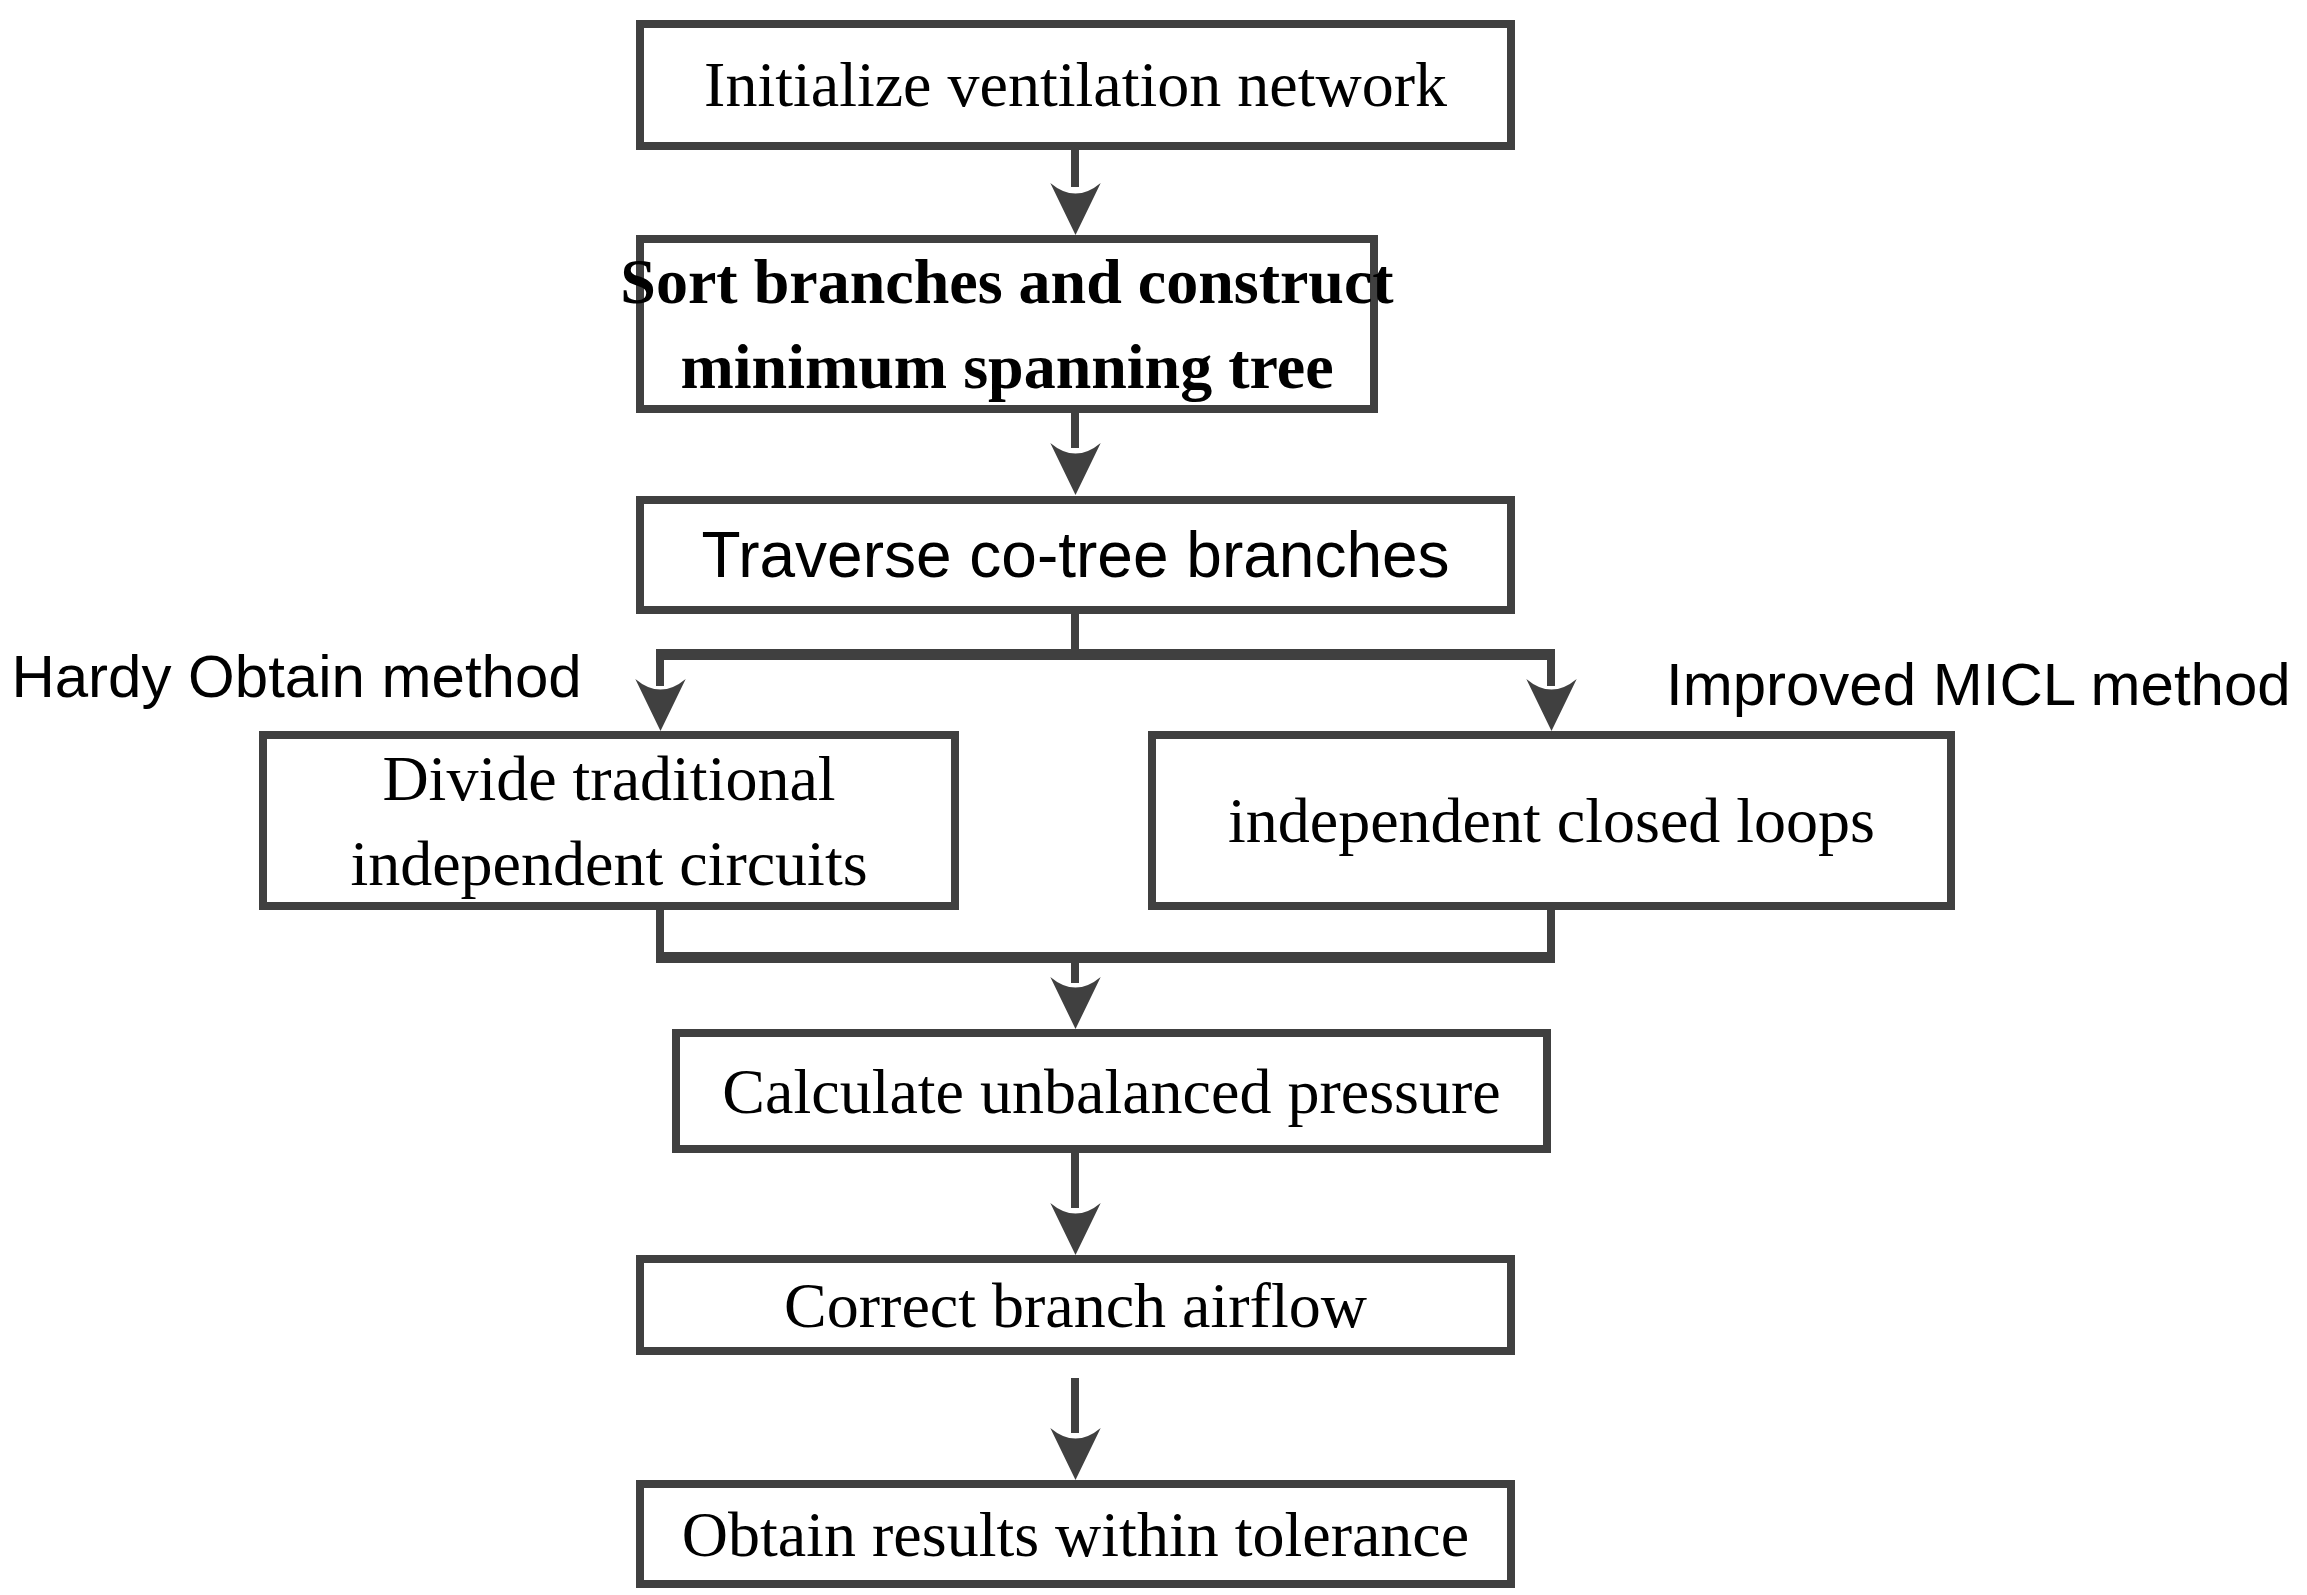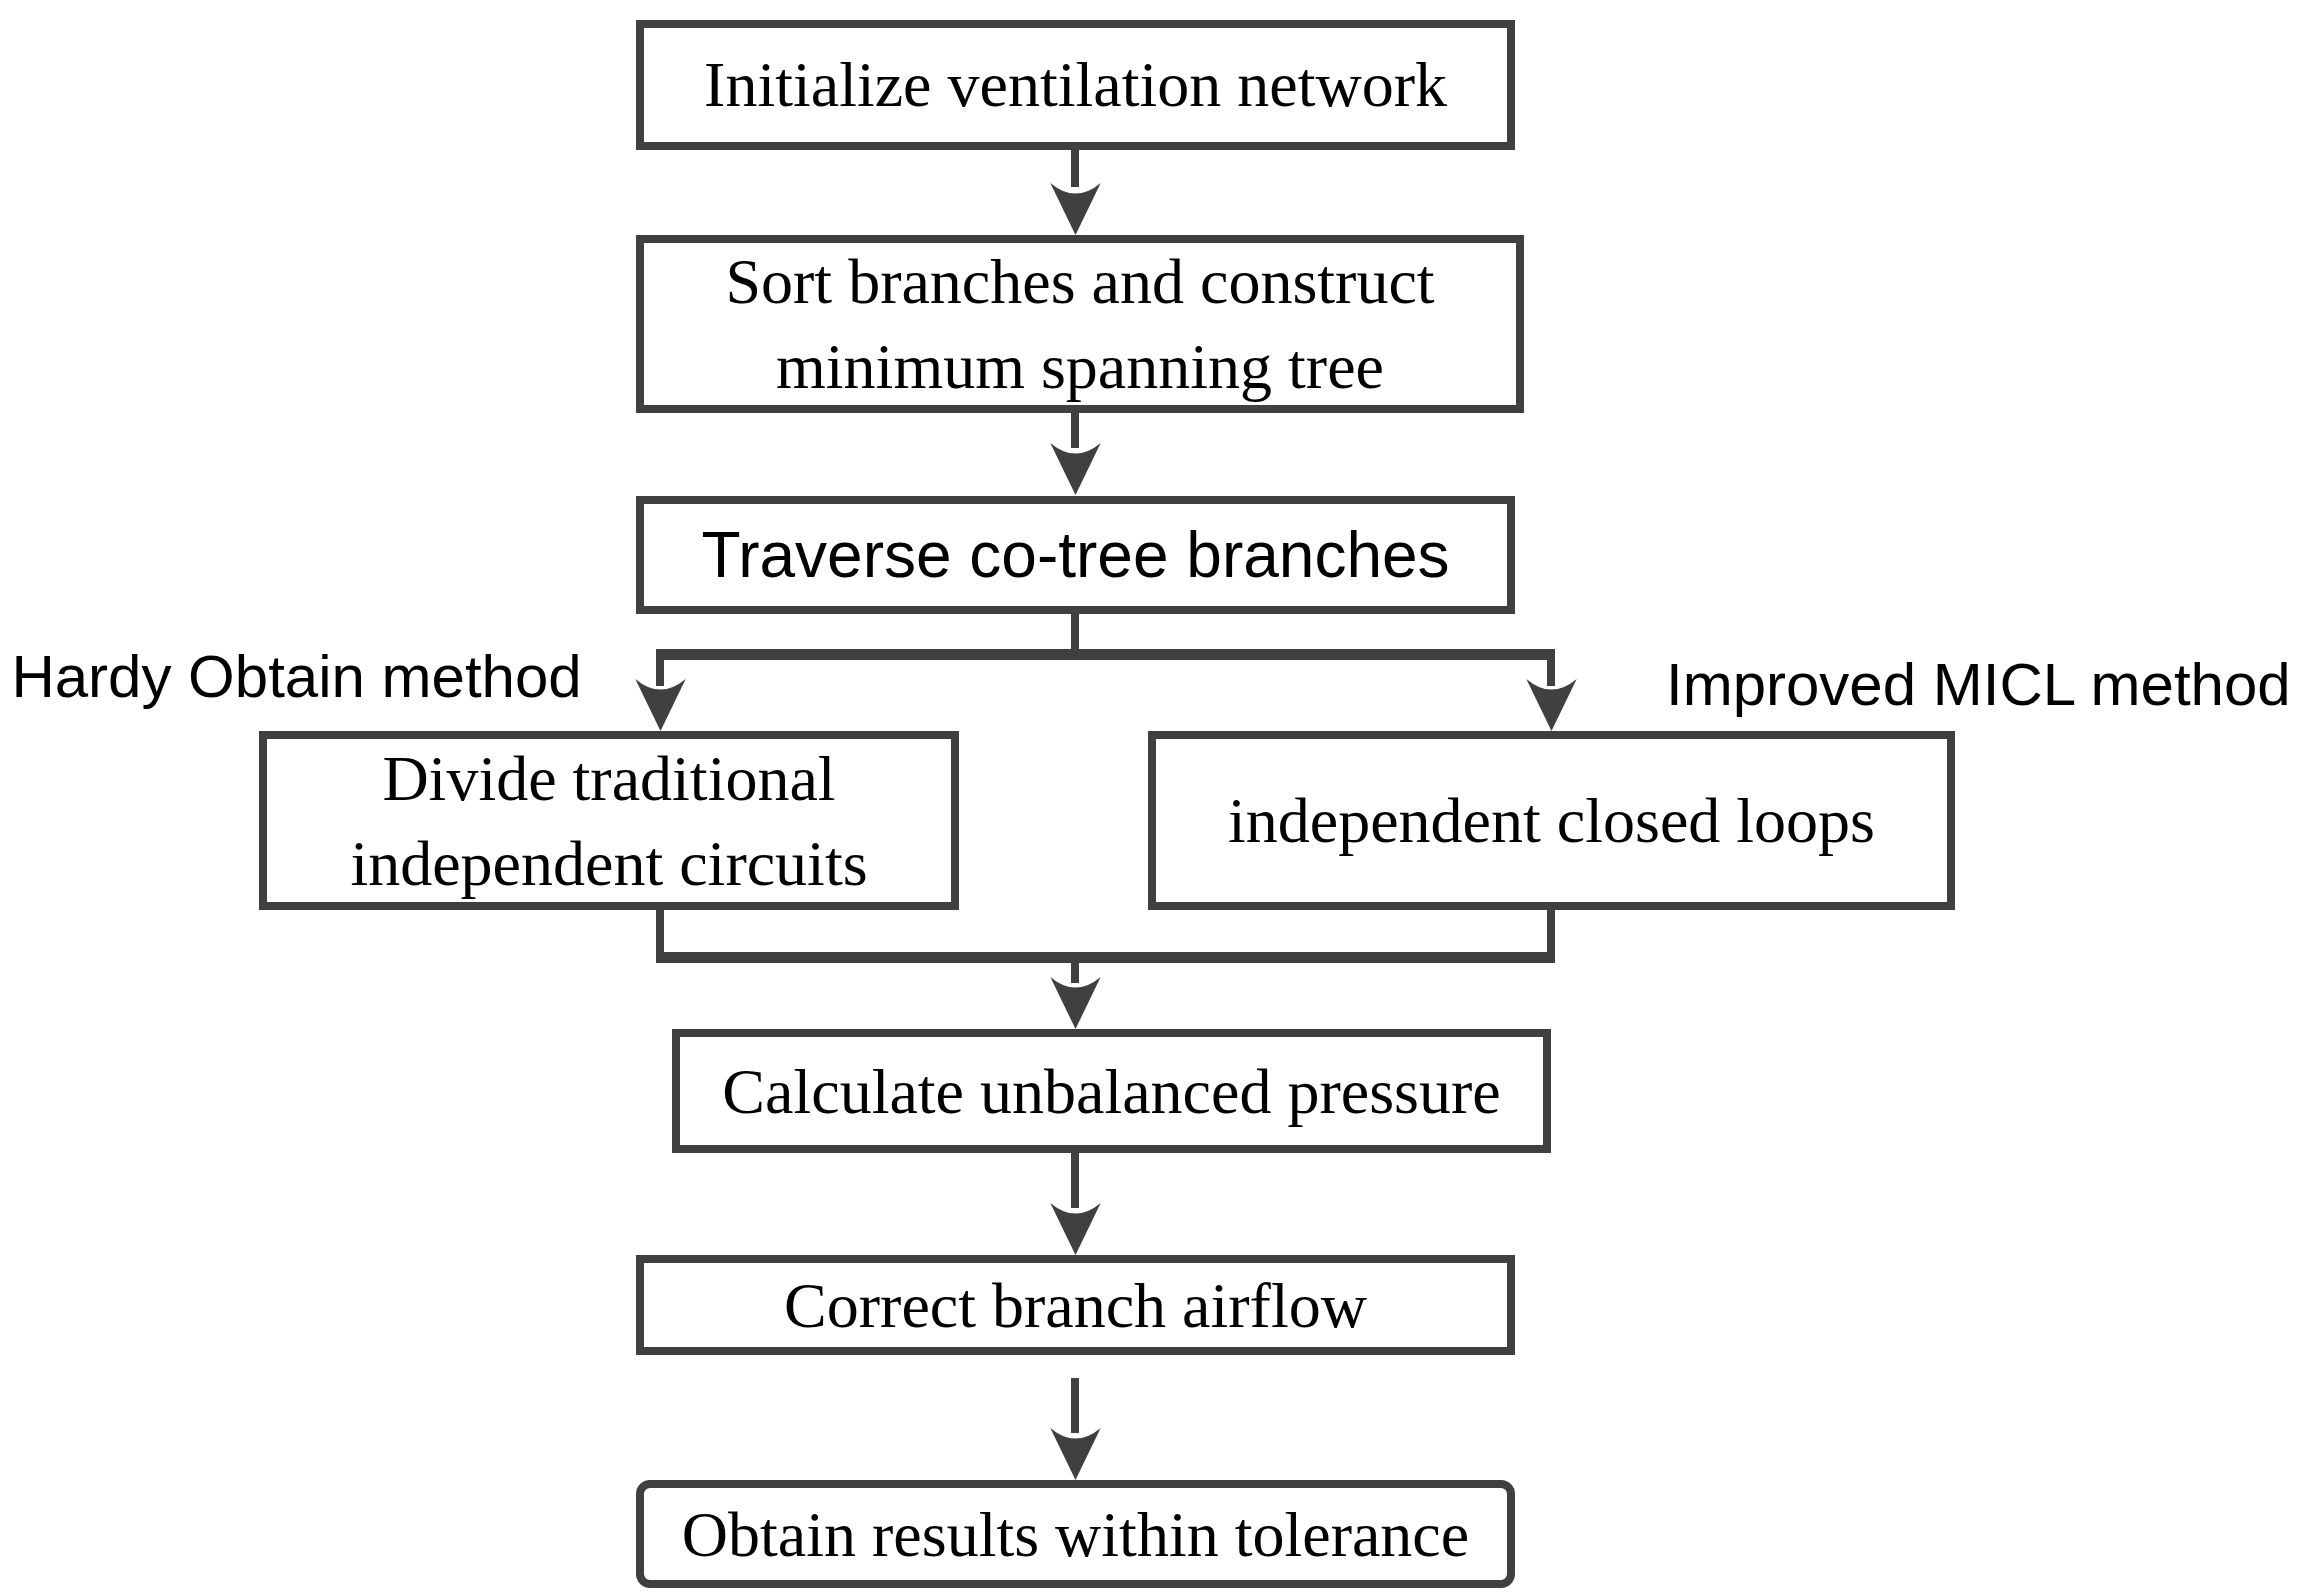--- a/index.html
+++ b/index.html
@@ -74,21 +74,21 @@
     <span class="ln"></span>
   </div>
 
   <div class="stem" style="left:1071px; top:149px; height:38px;"></div>
   <div class="ahead" style="left:1050px; top:183px;">
     <svg width="51" height="52" viewBox="0 0 62 64">
         <path d="M0,0 Q31,26 62,0 L31,64 Z" style="fill:var(--line)"></path>
       </svg>
   </div>
 
-  <div class="node" style="left:636px; top:235px; width:888px; height:178px;">
+  <div class="node" style="left:636px; top:235px; width:742px; height:178px;font-weight:bold;">
     <span class="ln">Sort branches and construct</span>
     <span class="ln">minimum spanning tree</span>
   </div>
 
   <div class="stem" style="left:1071px; top:412px; height:36px;"></div>
   <div class="ahead" style="left:1050px; top:443px;">
     <svg width="51" height="52" viewBox="0 0 62 64">
         <path d="M0,0 Q31,26 62,0 L31,64 Z" style="fill:var(--line)"></path>
       </svg>
   </div>
@@ -154,19 +154,19 @@
     <span class="ln"></span>
   </div>
 
   <div class="stem" style="left:1071px; top:1378px; height:55px;"></div>
   <div class="ahead" style="left:1050px; top:1428px;">
     <svg width="51" height="52" viewBox="0 0 62 64">
         <path d="M0,0 Q31,26 62,0 L31,64 Z" style="fill:var(--line)"></path>
       </svg>
   </div>
 
-  <div class="node" style="left:636px; top:1480px; width:879px; height:108px;border-radius:14px;">
+  <div class="node" style="left:636px; top:1480px; width:879px; height:108px;">
     <span class="ln">Obtain results within tolerance</span>
     <span class="ln"></span>
   </div>
 
 </div>
 
 
 </body></html>

